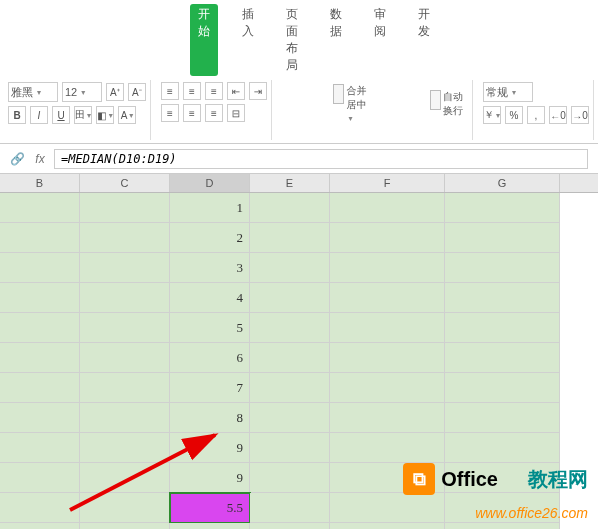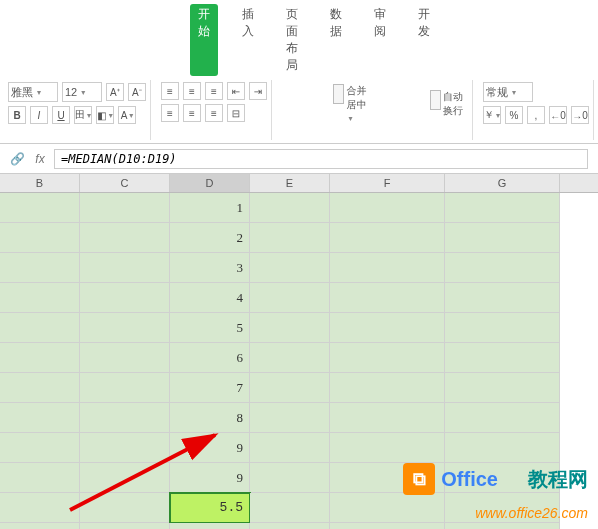--- a/index.html
+++ b/index.html
@@ -24,27 +24,27 @@
     .col-headers .ch { text-align:center; font-size:11px; color:#555; border-right:1px solid #ccc; padding:3px 0; }
     .rows { display:flex; flex-direction:column; }
     .cell-row { display:flex; }
     .cell { height:30px; border-right:1px solid #d0d0d0; border-bottom:1px solid #d0d0d0; background:#d7e8cf; font-size:13px; font-family: "Times New Roman", serif; display:flex; align-items:center; justify-content:flex-end; padding-right:6px; color:#333;}
     .ch.colB, .cell.colB { width:80px; }
     .ch.colC, .cell.colC { width:90px; }
     .ch.colD, .cell.colD { width:80px; }
     .ch.colE, .cell.colE { width:80px; }
     .ch.colF, .cell.colF { width:115px; }
     .ch.colG, .cell.colG { width:115px; }
-    .cell.selected { outline:2px solid #2e8b2e; outline-offset:-1px; background:#bef264;font-family:Liberation Mono, monospace; }
+    .cell.selected { outline:2px solid #2e8b2e; outline-offset:-1px; background:#d946ef; }
     
     .arrow { position:absolute; pointer-events:none; }
     
     .watermark-logo { position:absolute; right:10px; bottom:34px; display:flex; align-items:center; gap:6px; font-size:20px; font-weight:bold; }
     .wm-icon { width:32px; height:32px; background:#ff8c00; border-radius:4px; display:flex; align-items:center; justify-content:center; color:#fff; font-size:18px; font-weight:bold;}
-    .wm-text .orange { color:#3b82f6; }
+    .wm-text .orange { color:#000000; }
     .wm-text .teal { color:#008b8b;padding-left:30px; }
     .watermark-url { position:absolute; right:10px; bottom:8px; color:#ff8c00; font-size:14px; font-style:italic;}
     
     .dd::after{content:"▾"; font-size:8px; margin-left:2px; color:#888;}
   </style>
 </head>
 <body>
 
 <div class="tabs">
   <span class="tab active">开始</span>

